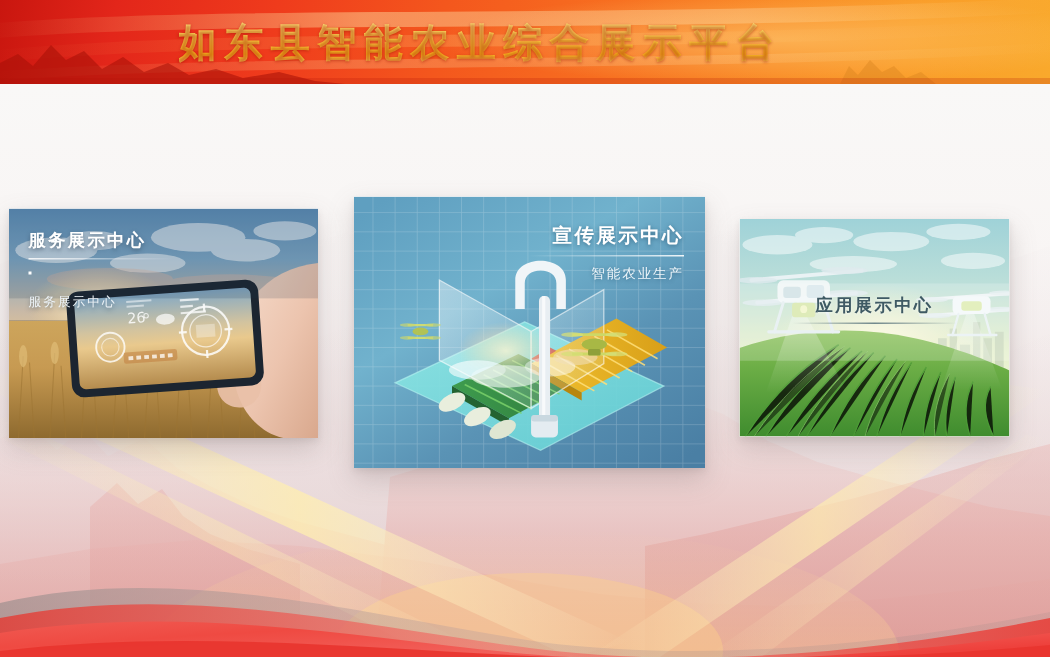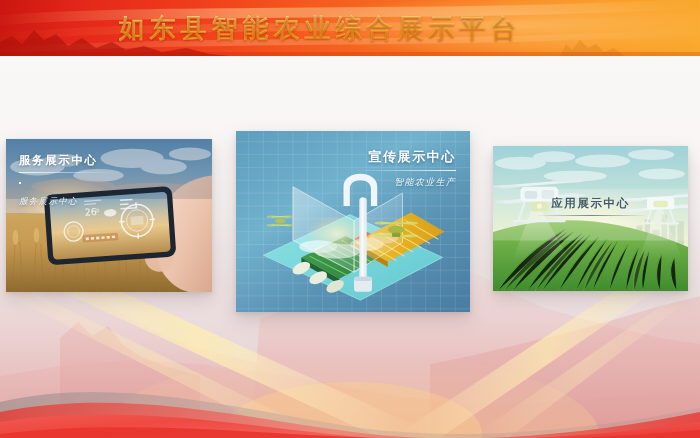--- a/index.html
+++ b/index.html
@@ -31,41 +31,41 @@
 
   
   .card{position:absolute;background:#ffffff;box-sizing:border-box;
     box-shadow:0 7px 16px rgba(120,105,105,.26),0 2px 4px rgba(120,105,105,.14);z-index:20;}
   .card-inner{position:absolute;inset:0;overflow:hidden;}
   .card-photo{position:absolute;inset:0;overflow:hidden;}
   .card-txt{position:absolute;z-index:9;}
   .c-title{font-size:11.5px;font-weight:bold;letter-spacing:1.6px;white-space:nowrap;
     font-family:"DejaVu Sans","Liberation Sans",sans-serif;}
   .c-sub{font-size:8.5px;letter-spacing:1.3px;white-space:nowrap;margin-top:5px;
-    font-family:"DejaVu Sans","Liberation Sans",sans-serif;font-style:italic;}
+    font-family:"DejaVu Sans","Liberation Sans",sans-serif;}
   .divider{height:1px;margin:4px 0 0 0;}
   .dot{width:2px;height:2px;display:inline-block;vertical-align:middle;}
 
   
   #card1{left:6px;top:139px;width:206px;height:153px;padding:5px;}
   #card1 .card-txt{left:13px;top:14px;text-align:left;}
   #card1 .c-title{color:#ffffff;text-shadow:0 1px 3px rgba(40,60,80,.55);}
   #card1 .c-sub{color:#edf3f7;text-shadow:0 1px 3px rgba(40,60,80,.5);}
   #card1 .divider{background:linear-gradient(to right,rgba(255,255,255,.85),rgba(255,255,255,0));width:96px;}
   #card1 .dot{background:#ffffff;}
 
   
   #card2{left:236px;top:131px;width:234px;height:181px;padding:7px;}
   #card2 .card-txt{right:14px;top:17px;text-align:right;}
   #card2 .c-title{color:#ffffff;font-size:13px;text-shadow:0 1px 3px rgba(10,50,80,.5);}
   #card2 .c-sub{color:#f0f7fb;font-size:9px;text-shadow:0 1px 3px rgba(10,50,80,.45);}
   #card2 .divider{background:linear-gradient(to left,rgba(255,255,255,.9),rgba(255,255,255,0));width:104px;margin-left:auto;}
 
   
-  #card3{left:493px;top:146px;width:195px;height:145px;padding:5px;}
+  #card3{left:493px;top:146px;width:180px;height:145px;padding:5px;}
   #card3 .card-txt{left:0;right:0;top:50px;text-align:center;}
   #card3 .c-title{color:#3f5a64;text-shadow:0 1px 2px rgba(255,255,255,.6);}
   #card3 .c-sub{color:#4d6670;text-shadow:0 1px 2px rgba(255,255,255,.6);}
   #card3 .divider{background:linear-gradient(to right,rgba(70,100,112,0),rgba(70,100,112,.75),rgba(70,100,112,0));width:110px;margin:4px auto 0 auto;}
 </style>
 </head>
 <body>
 
 <div id="stage">
 

